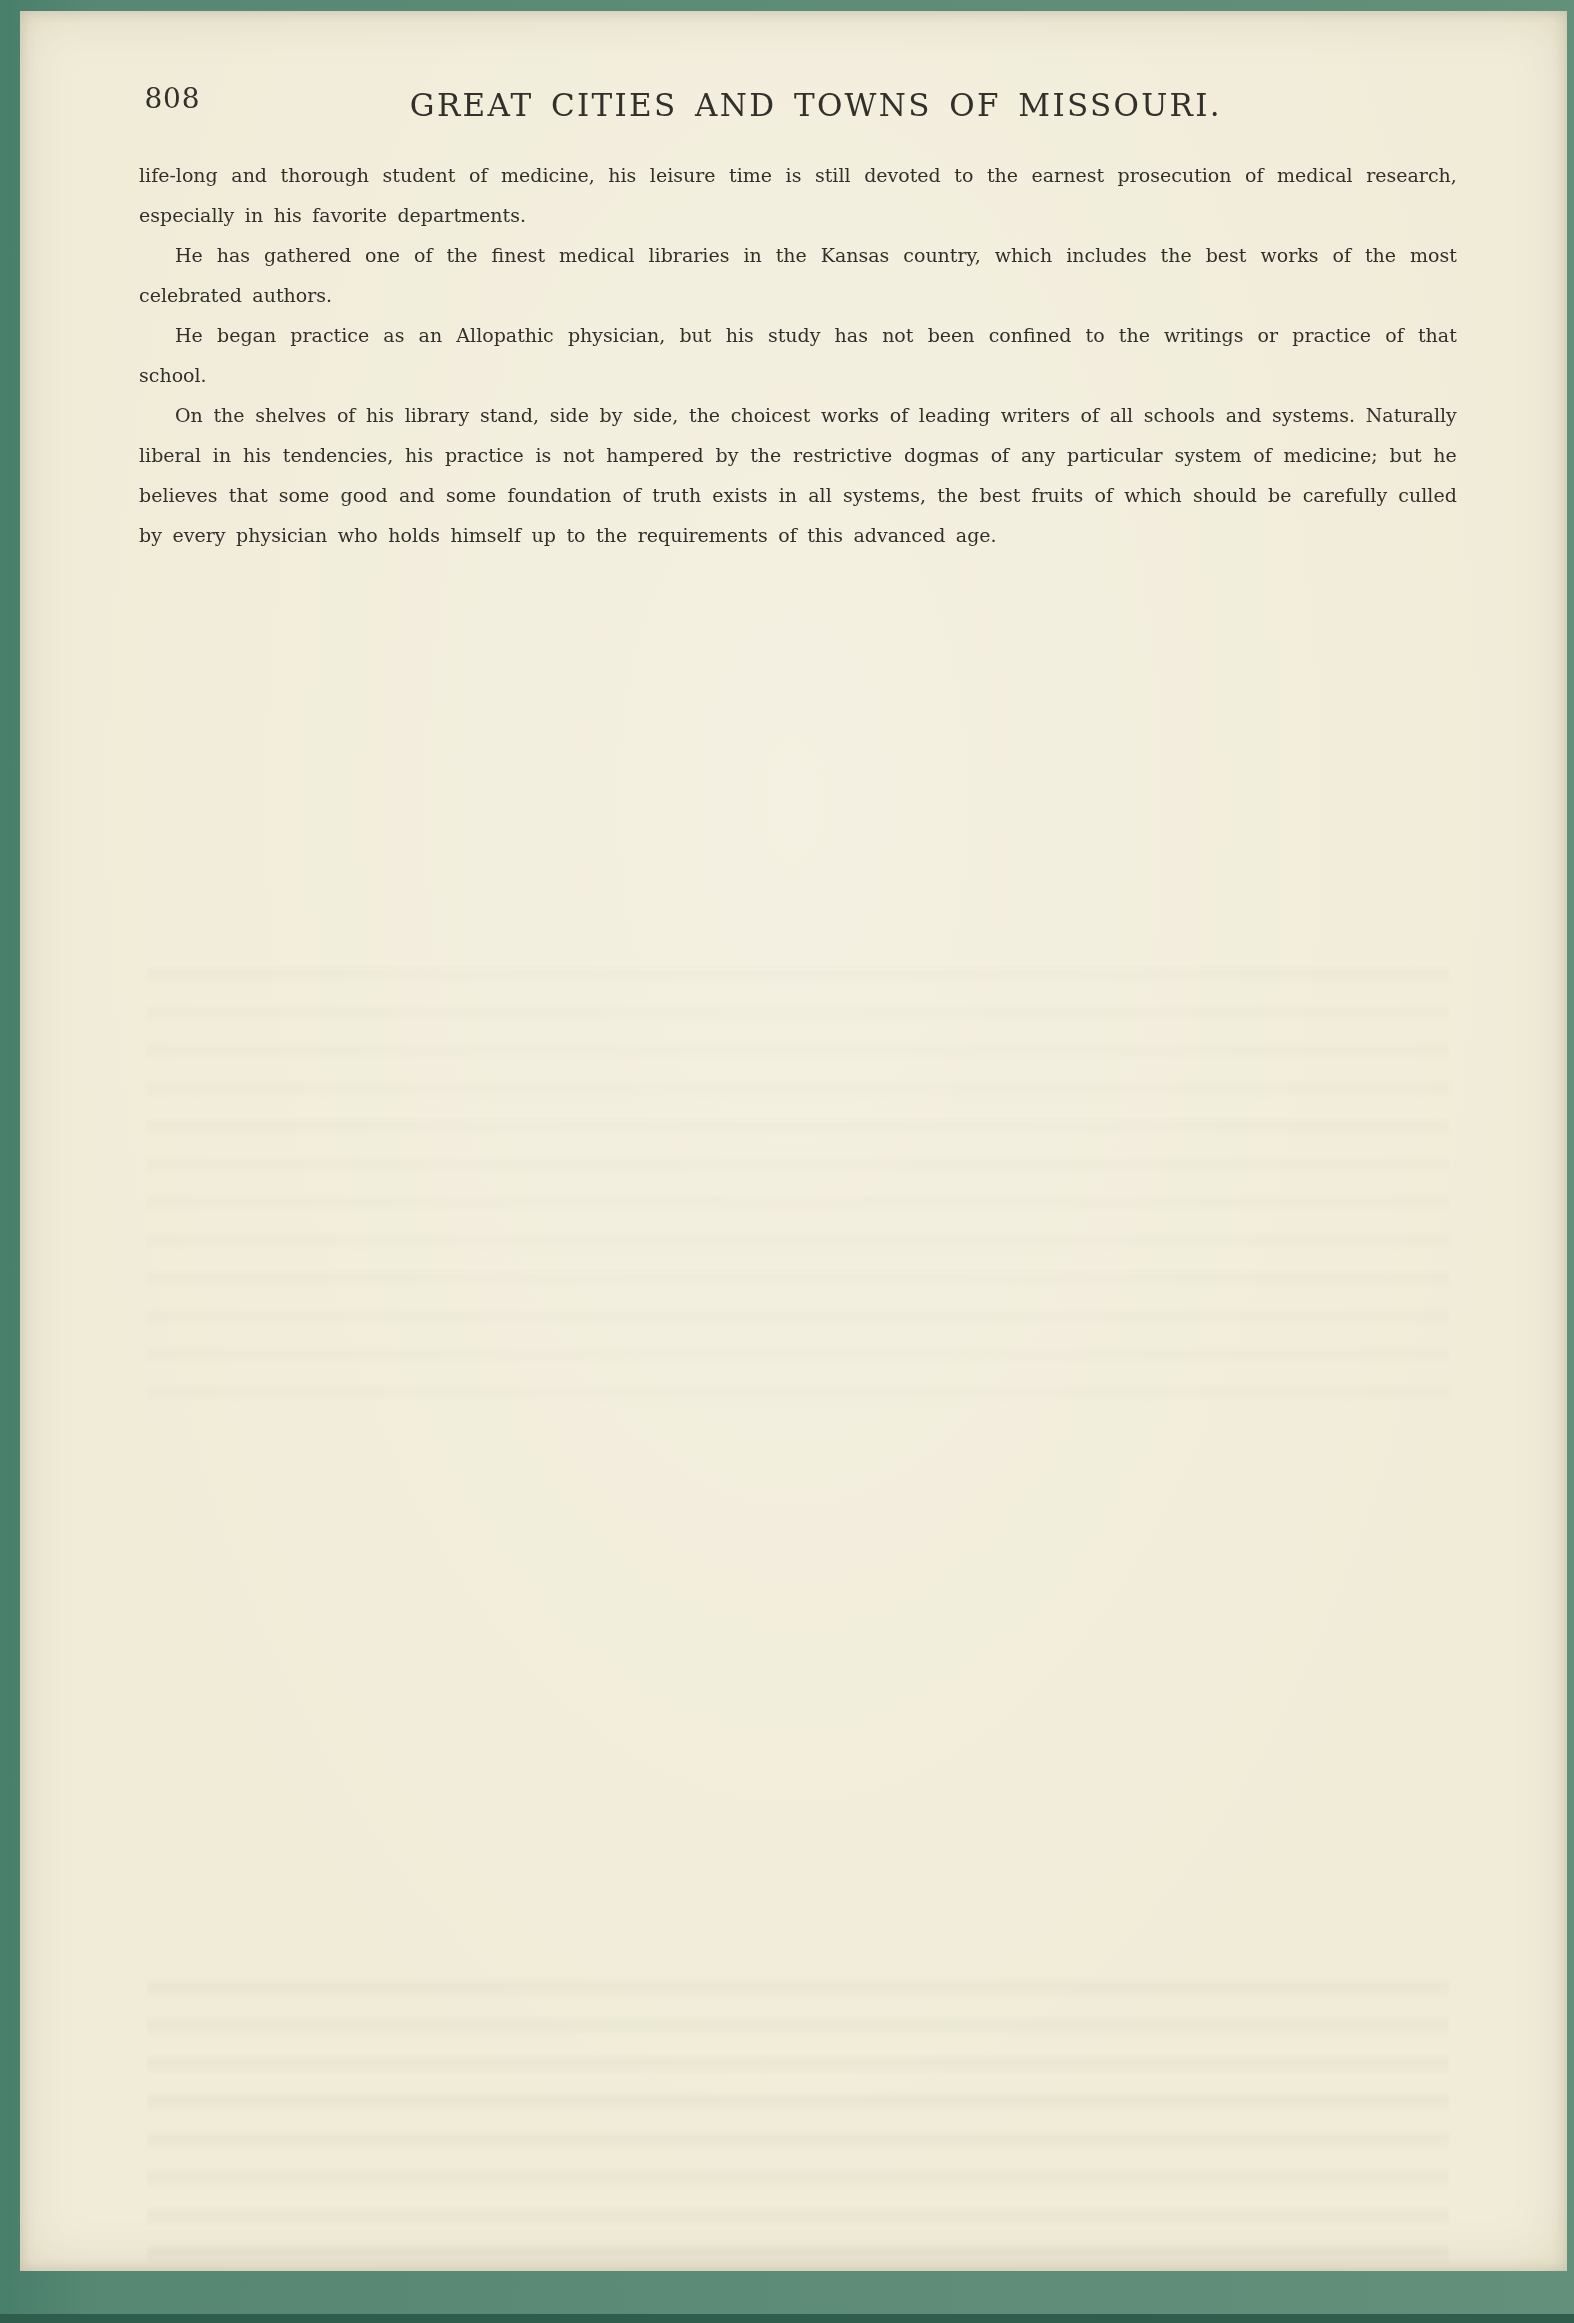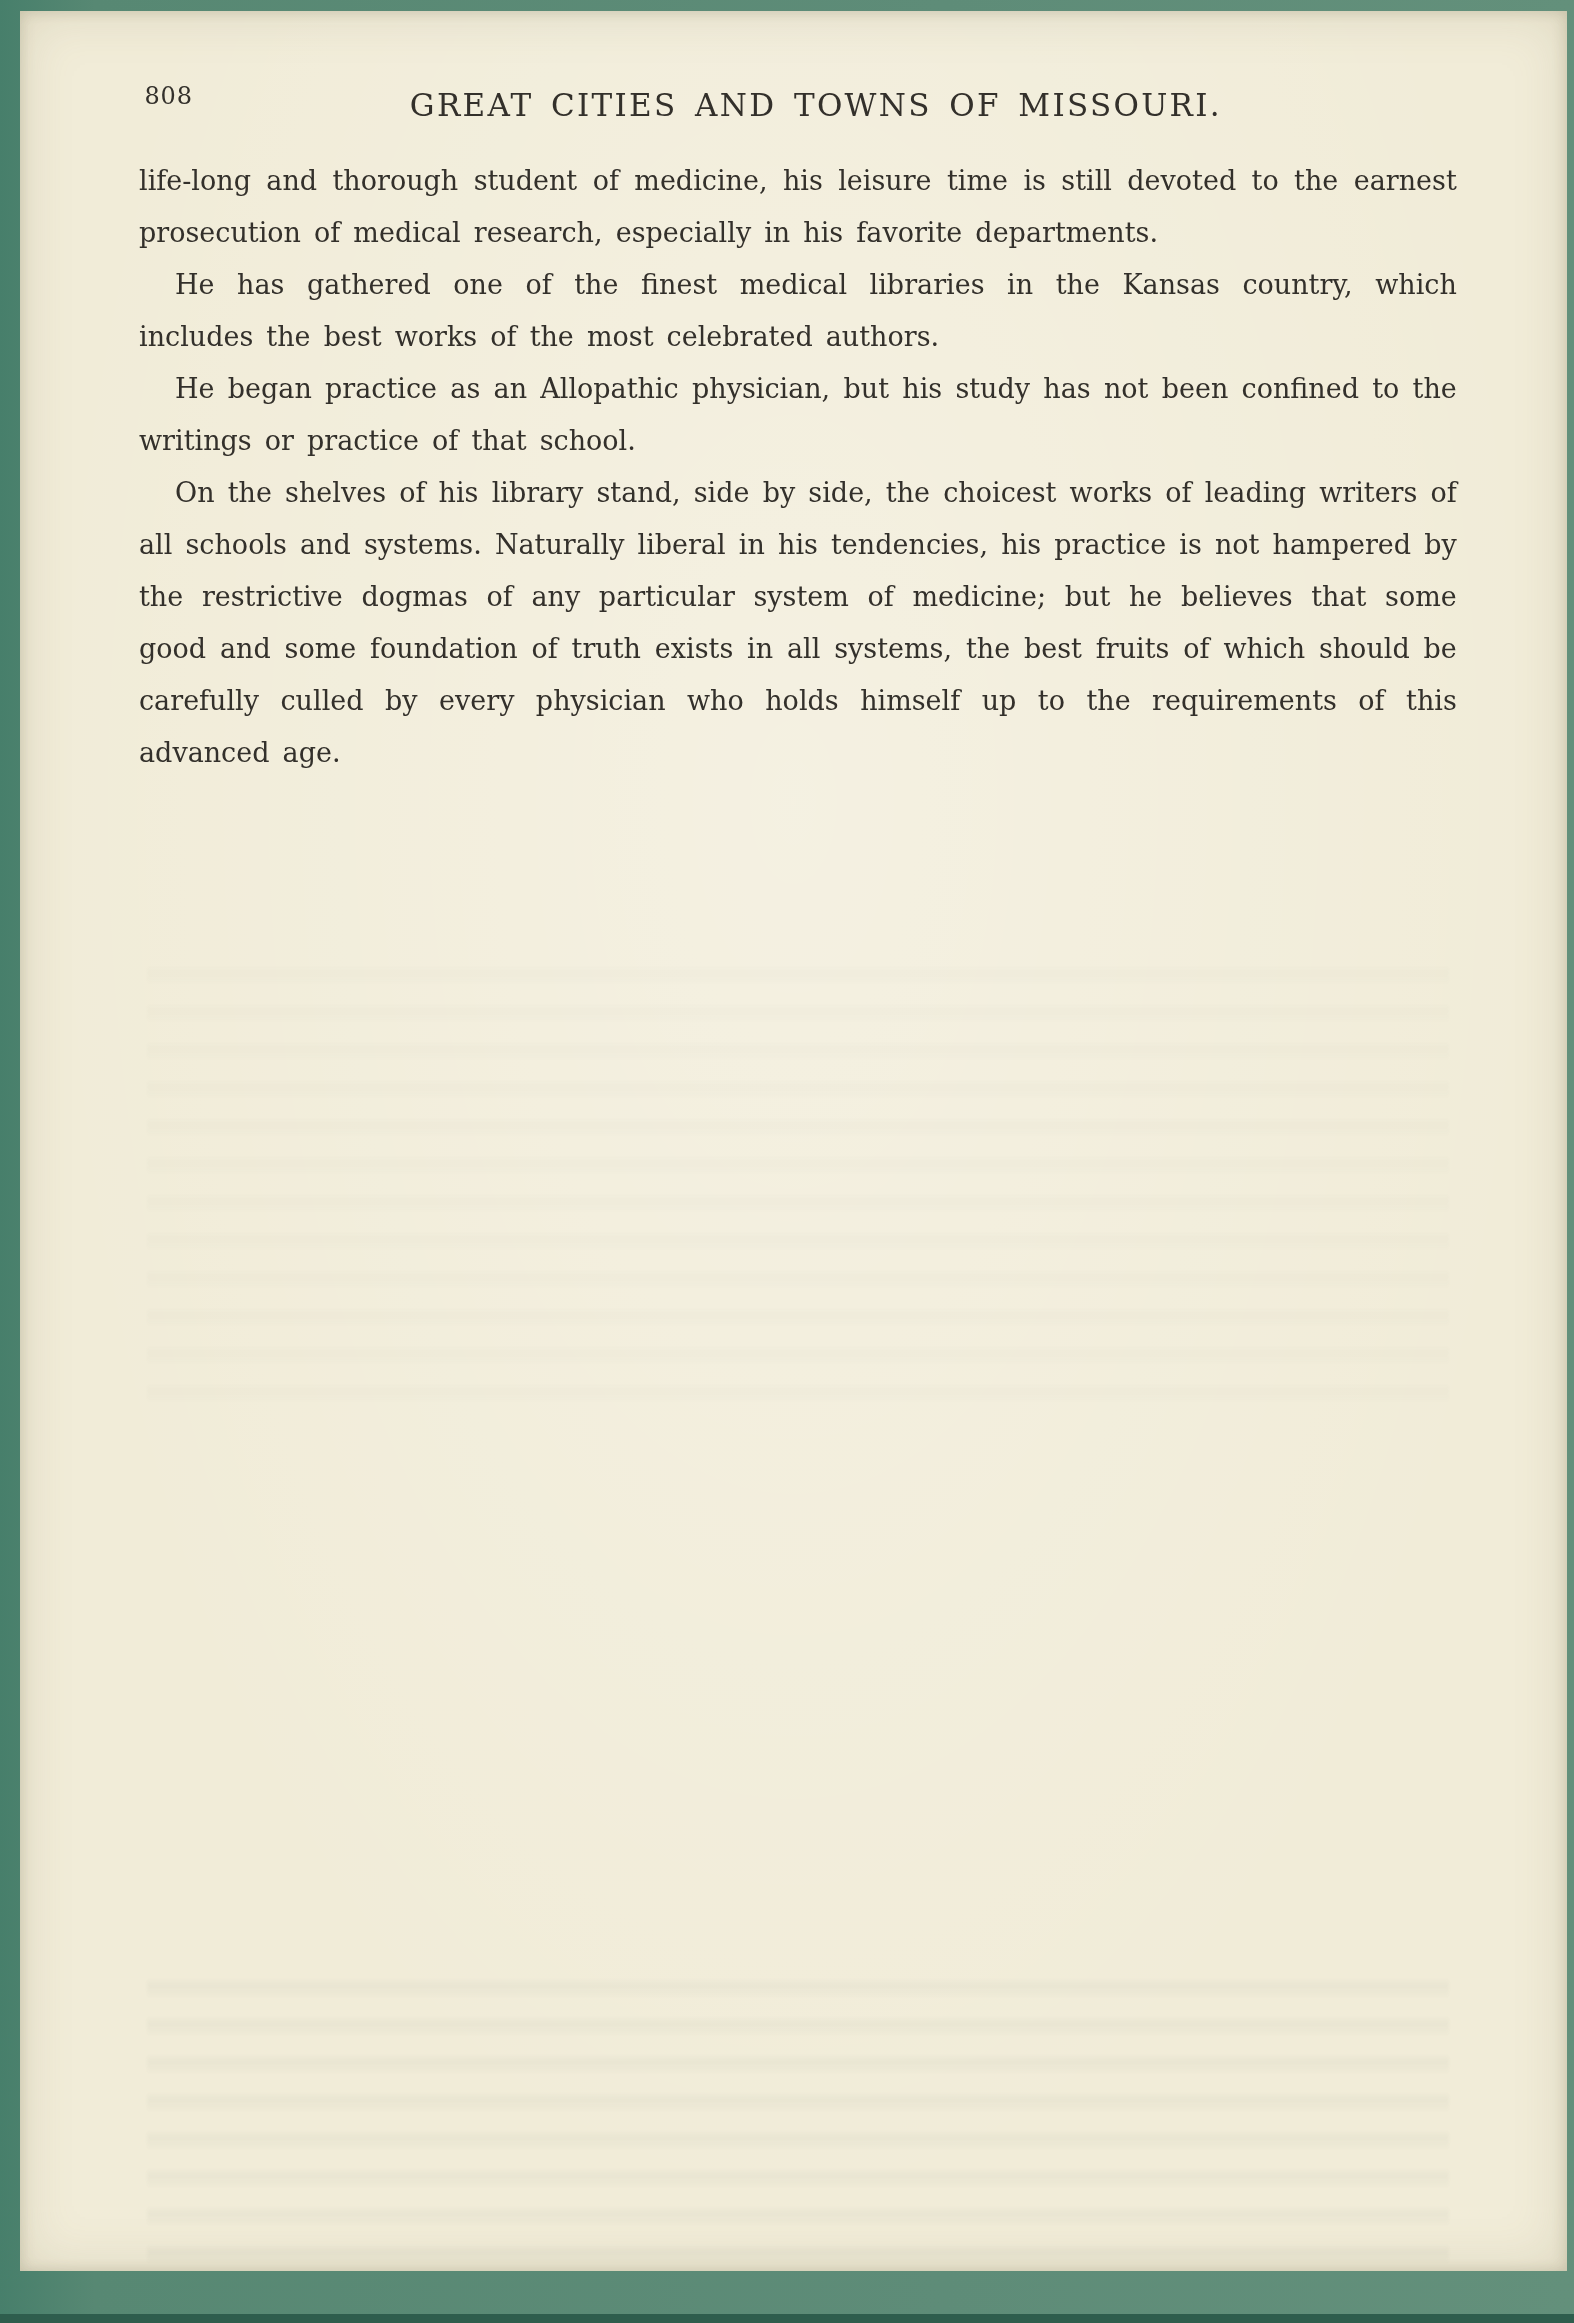--- a/index.html
+++ b/index.html
@@ -42,33 +42,33 @@
   }
   .header-row {
     position: relative;
     height: 43px;
     margin-bottom: 25px;
   }
   .page-number {
     position: absolute;
     left: 5.4px;
     top: -5.4px;
-    font-size: 24px;
+    font-size: 28px;
     letter-spacing: 0.9px;
   }
   .running-title {
     text-align: center;
     font-size: 31px;
     letter-spacing: 2.3px;
     word-spacing: 5.4px;
     padding-left: 36px;
   }
   .body-text {
-    font-size: 27px;
-    line-height: 52px;
+    font-size: 19px;
+    line-height: 40px;
     word-spacing: 4.5px;
   }
   .para {
     margin: 0;
     text-align: justify;
   }
   .para.indent {
     text-indent: 36px;
   }
   

